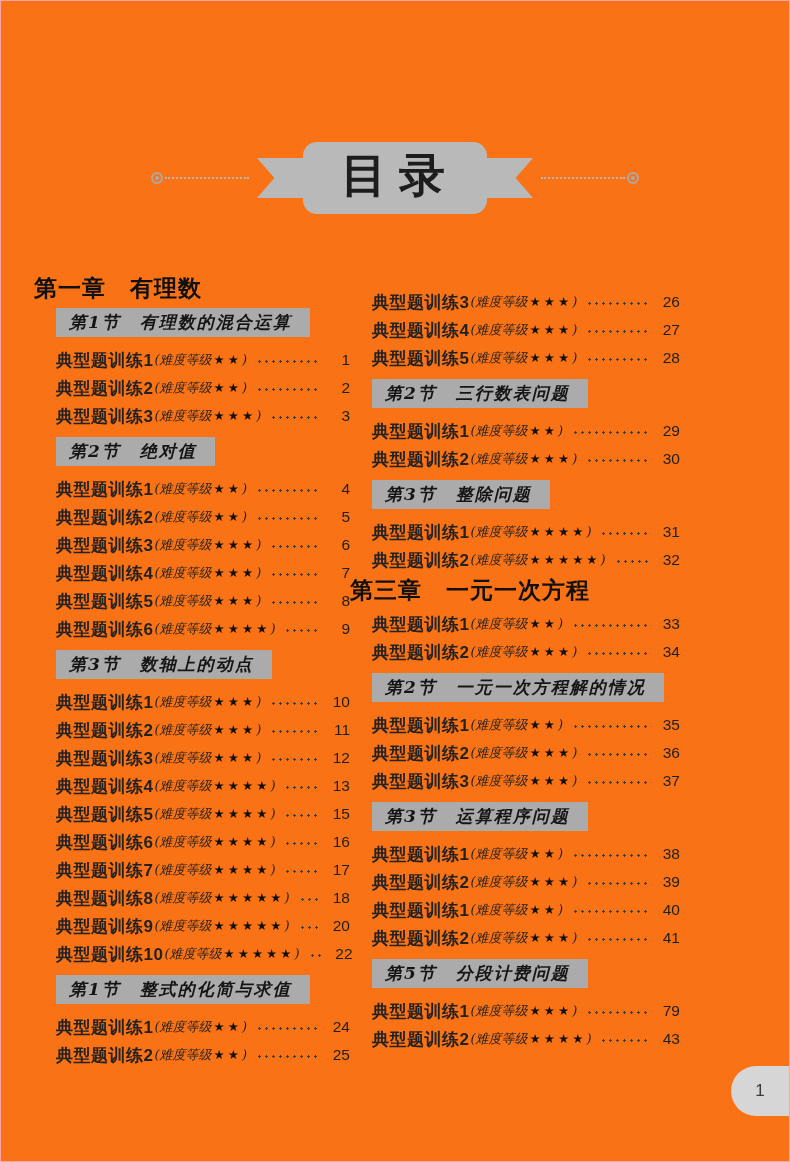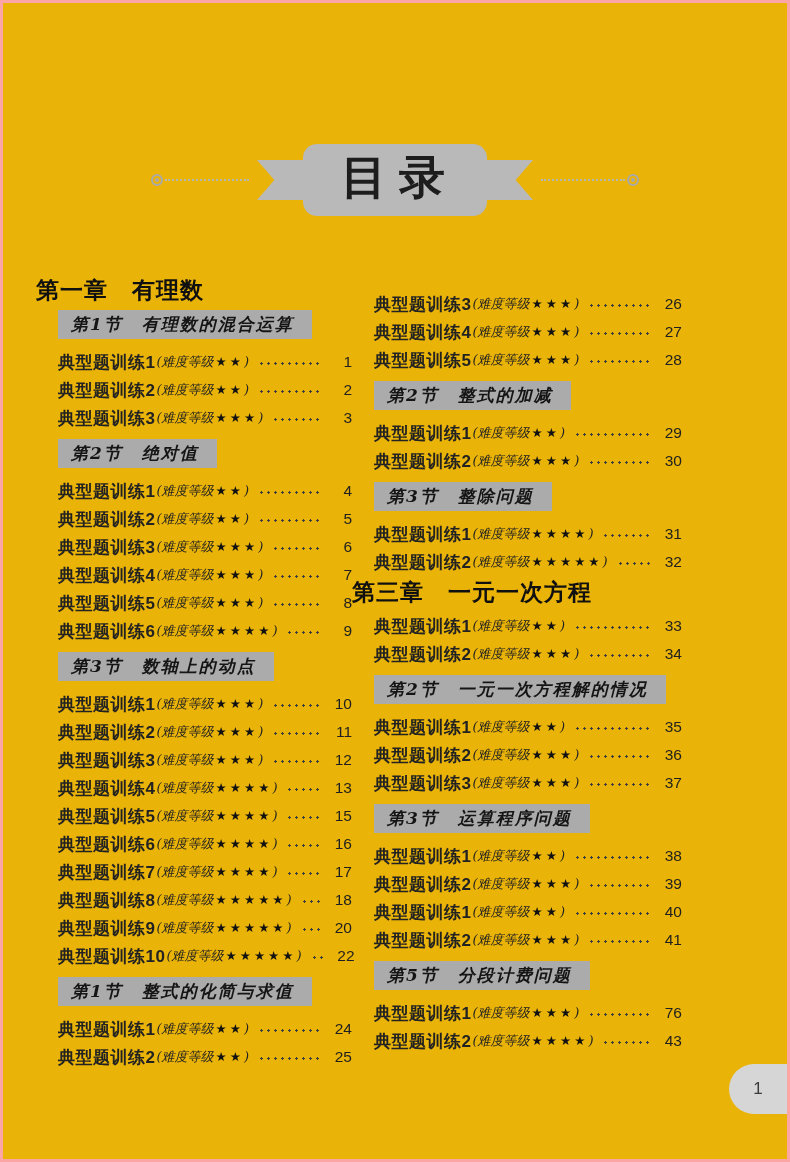--- a/index.html
+++ b/index.html
@@ -1,21 +1,21 @@
 <!DOCTYPE html>
 <html><head>
 <meta charset="utf-8">
 <style>
   html,body { margin:0; padding:0; background:#ffffff; }
   .page {
     position:relative;
     width:790px; height:1162px;
     box-sizing:border-box;
-    background:#eab308;
-    border:3px solid #fca5a5;
+    background:#f97316;
+    border:1px solid #fca5a5;
     overflow:hidden;
     font-family:"Liberation Sans", sans-serif;
     color:var(--text,#1c1c1c);
   }
 
   
   .banner-row {
     margin-top:139px;
     display:flex;
     align-items:center;
@@ -303,21 +303,21 @@
           <span class="entry-meta">(难度等级<span class="stars">★★★</span>)</span>
           <span class="dots"></span>
           <span class="pagenum">27</span>
         </div>
         <div class="entry">
           <span class="entry-label">典型题训练5</span>
           <span class="entry-meta">(难度等级<span class="stars">★★★</span>)</span>
           <span class="dots"></span>
           <span class="pagenum">28</span>
         </div>
-        <div class="section-box">第2节　整式的加减</div>
+        <div class="section-box">第2节　三行数表问题</div>
         <div class="entry">
           <span class="entry-label">典型题训练1</span>
           <span class="entry-meta">(难度等级<span class="stars">★★</span>)</span>
           <span class="dots"></span>
           <span class="pagenum">29</span>
         </div>
         <div class="entry">
           <span class="entry-label">典型题训练2</span>
           <span class="entry-meta">(难度等级<span class="stars">★★★</span>)</span>
           <span class="dots"></span>
@@ -391,21 +391,21 @@
           <span class="entry-label">典型题训练2</span>
           <span class="entry-meta">(难度等级<span class="stars">★★★</span>)</span>
           <span class="dots"></span>
           <span class="pagenum">41</span>
         </div>
         <div class="section-box">第5节　分段计费问题</div>
         <div class="entry">
           <span class="entry-label">典型题训练1</span>
           <span class="entry-meta">(难度等级<span class="stars">★★★</span>)</span>
           <span class="dots"></span>
-          <span class="pagenum">76</span>
+          <span class="pagenum">79</span>
         </div>
         <div class="entry">
           <span class="entry-label">典型题训练2</span>
           <span class="entry-meta">(难度等级<span class="stars">★★★★</span>)</span>
           <span class="dots"></span>
           <span class="pagenum">43</span>
         </div>
       </section>
   </div>
 

